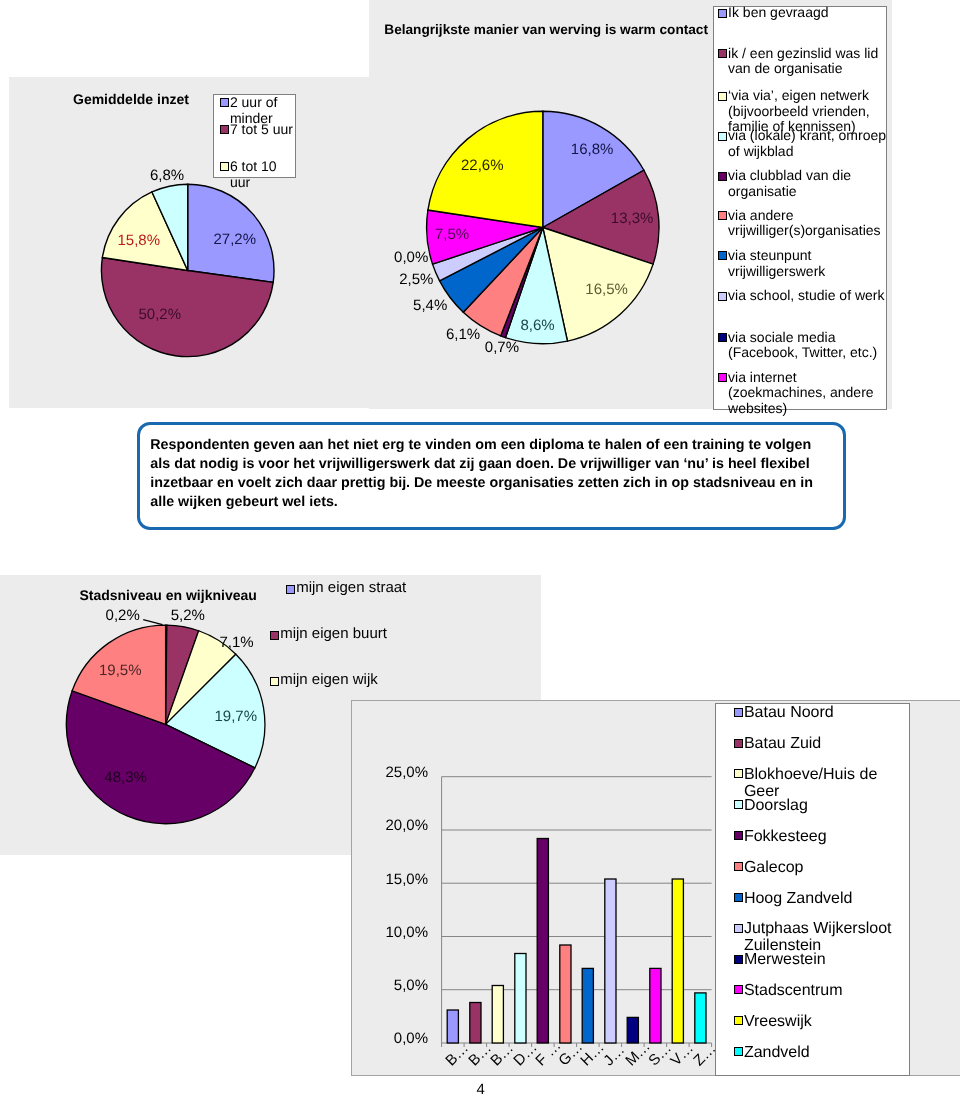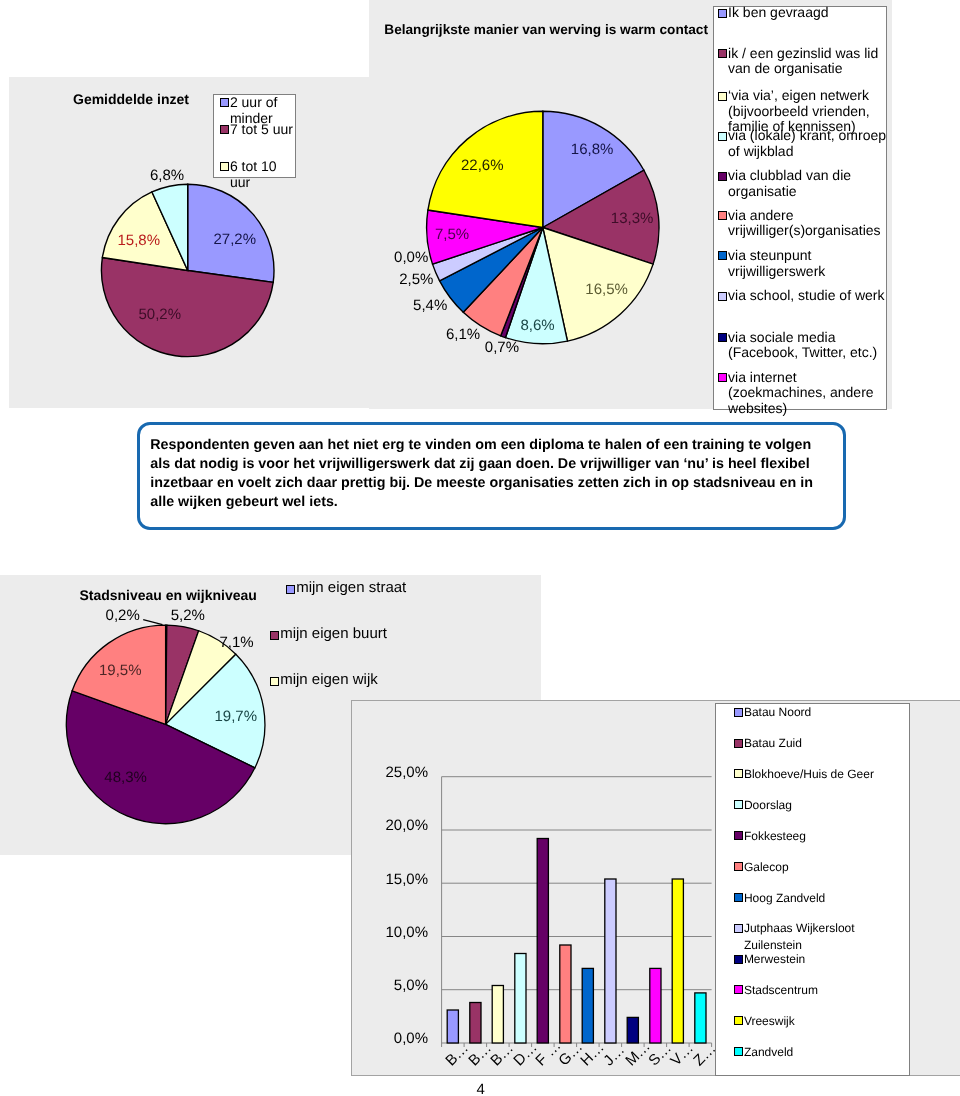--- a/index.html
+++ b/index.html
@@ -7,21 +7,21 @@
   body{width:960px;height:1096px;font-family:"Liberation Sans",sans-serif;position:relative;overflow:hidden;color:#000;-webkit-font-smoothing:antialiased;text-rendering:geometricPrecision;}
   .page{position:absolute;left:0;top:0;width:960px;height:1096px;background:#fff;}
   .panel{position:absolute;background:#ececec;box-sizing:border-box;}
   .panel-border4{border:1px solid #a3a3a3;}
   .chart-title{position:absolute;font-weight:bold;font-size:14px;line-height:16px;color:#000;text-align:center;white-space:nowrap;}
   .pie-label{position:absolute;font-size:15px;line-height:15px;white-space:nowrap;}
   .legendbox{position:absolute;background:#fff;border:1px solid #808080;box-sizing:border-box;}
   .legend-item{position:absolute;display:flex;align-items:flex-start;}
   .legend-swatch{flex:0 0 auto;width:9px;height:9px;border:1.4px solid #000;box-sizing:border-box;margin-top:3.3px;}
   .legend-text{font-size:14px;line-height:15.6px;color:#000;margin-left:0.9px;}
-  .lg-13{font-size:12px;line-height:17px;}
+  .lg-13{font-size:16px;line-height:17px;}
   .lg-15{font-size:15px;line-height:16.5px;position:relative;top:-1.5px;}
   .axis-label{position:absolute;font-size:15px;line-height:15px;color:#000;text-align:right;white-space:nowrap;}
   .cat-label{position:absolute;font-size:15px;line-height:15px;color:#000;white-space:nowrap;}
   .callout{position:absolute;background:#fff;border:3.8px solid #1869b0;border-radius:13px;box-sizing:border-box;}
   .callout-text{position:absolute;font-weight:bold;font-size:14.3px;line-height:19.2px;color:#000;}
   .page-number{position:absolute;font-size:15px;color:#000;}
   svg.chartsvg{display:block;position:absolute;left:0;top:0;overflow:visible;}
 </style>
 </head>
 <body>

